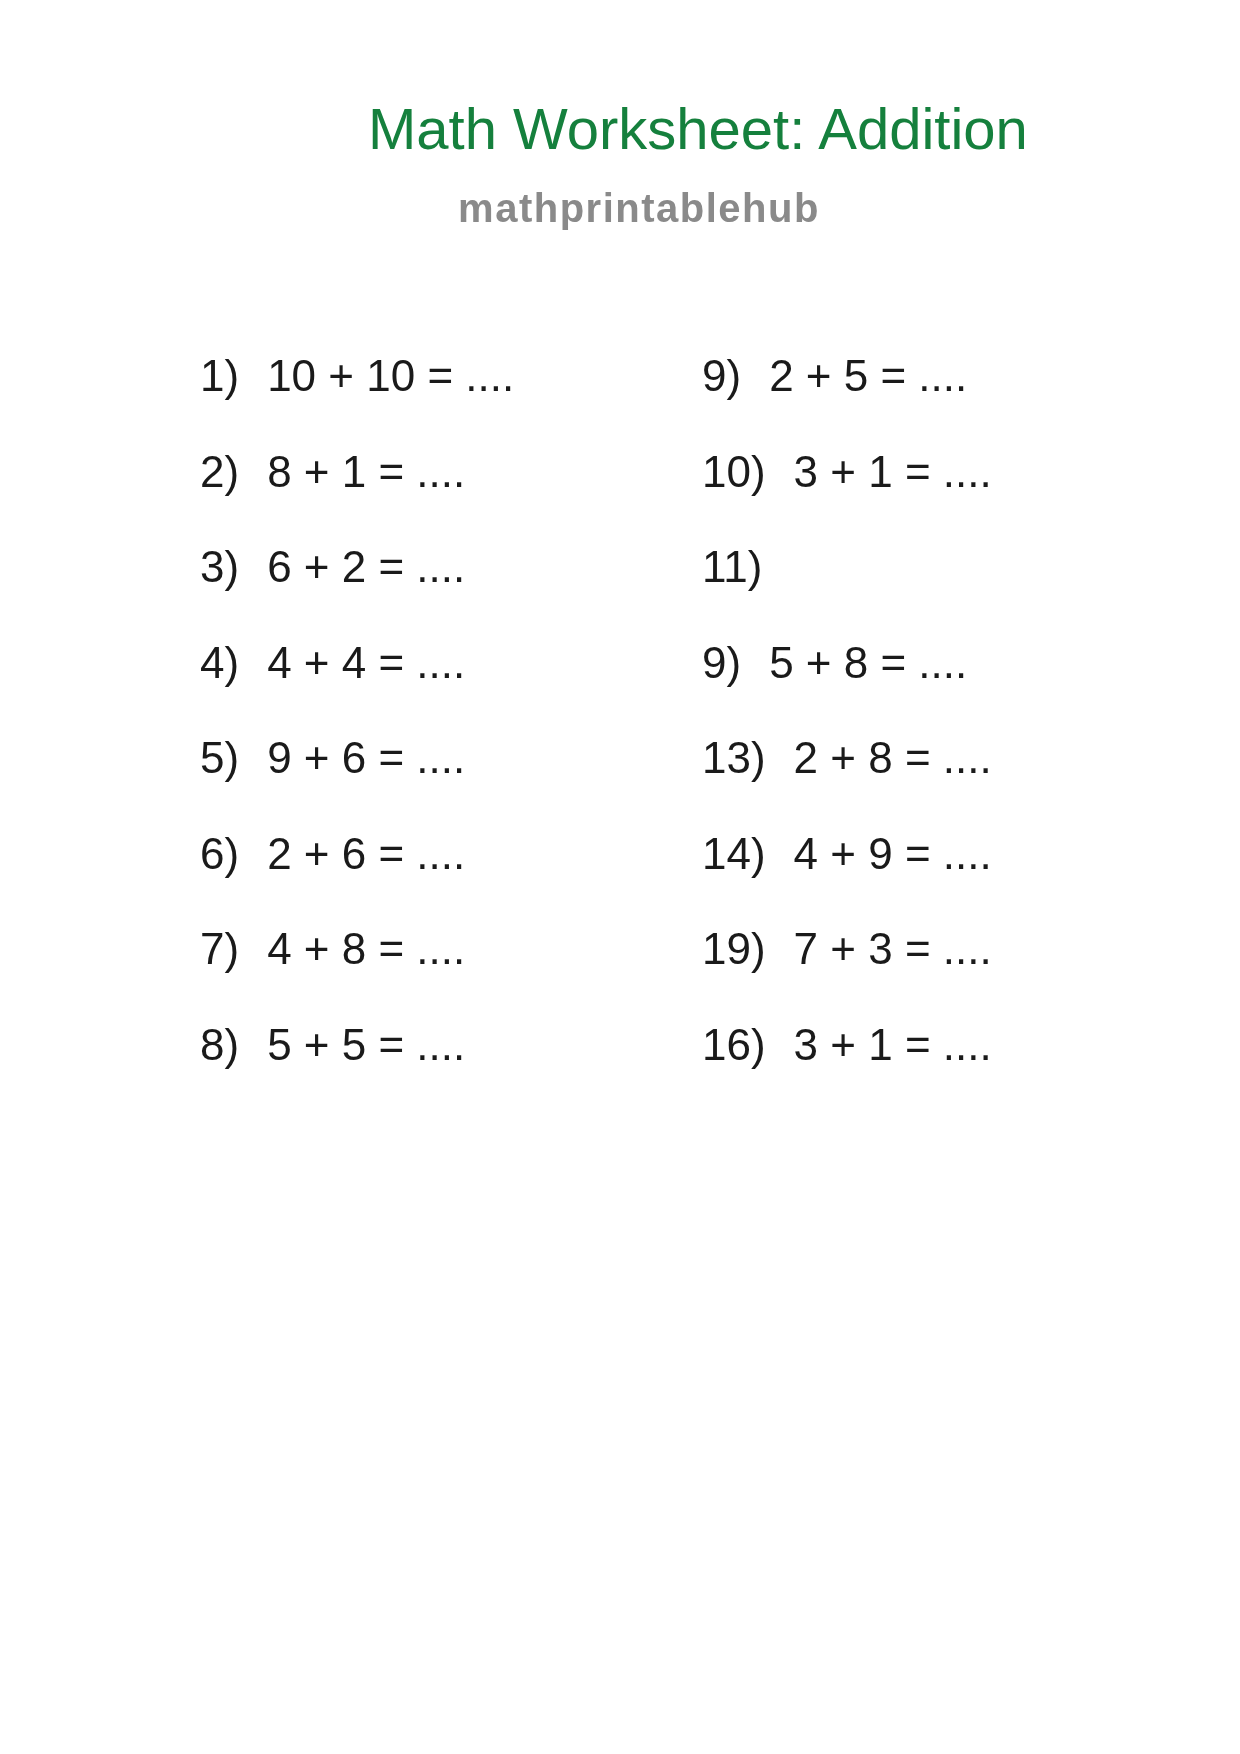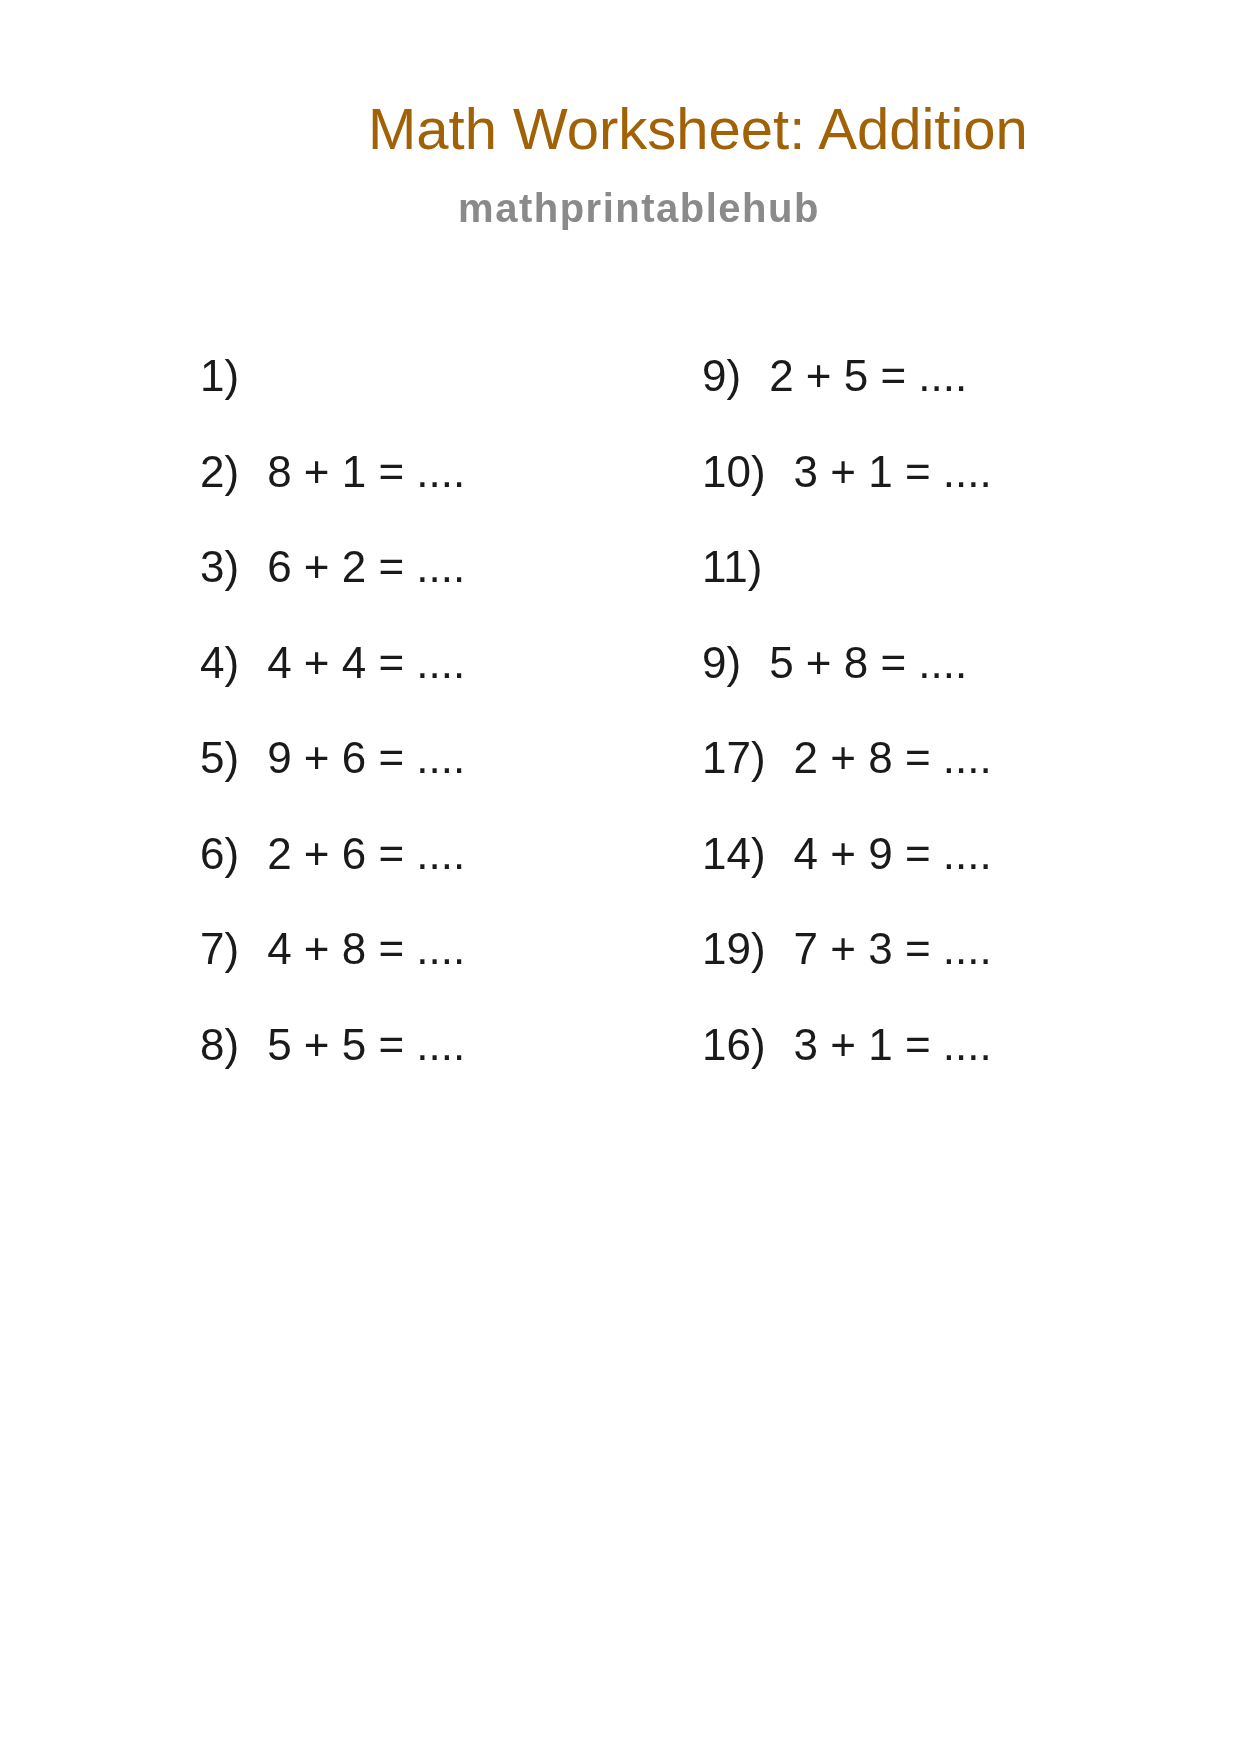--- a/index.html
+++ b/index.html
@@ -16,21 +16,21 @@
     font-family: "Liberation Sans", sans-serif;
     color: #1a1a1a;
   }
   .title {
     position: absolute;
     left: 368px;
     top: 100px;
     font-size: 58px;
     line-height: 1;
     font-weight: 400;
-    color: #a16207;
+    color: #15803d;
     white-space: nowrap;
   }
   .subtitle {
     position: absolute;
     left: 639px;
     top: 188px;
     transform: translateX(-50%);
     font-size: 40px;
     line-height: 1;
     letter-spacing: 1.5px;
@@ -62,20 +62,21 @@
 </head>
 <body>
 
 <div class="page">
 
   <div class="title">Math Worksheet: Addition</div>
   <div class="subtitle">mathprintablehub</div>
 
   <div class="problem col-left row-0">
     <span>1)</span>
+      <span>10 + 10 = ....</span>
   </div>
   <div class="problem col-left row-1">
     <span>2)</span>
       <span>8 + 1 = ....</span>
   </div>
   <div class="problem col-left row-2">
     <span>3)</span>
       <span>6 + 2 = ....</span>
   </div>
   <div class="problem col-left row-3">
@@ -108,21 +109,21 @@
       <span>3 + 1 = ....</span>
   </div>
   <div class="problem col-right row-2">
     <span>11)</span>
   </div>
   <div class="problem col-right row-3">
     <span>9)</span>
       <span>5 + 8 = ....</span>
   </div>
   <div class="problem col-right row-4">
-    <span>17)</span>
+    <span>13)</span>
       <span>2 + 8 = ....</span>
   </div>
   <div class="problem col-right row-5">
     <span>14)</span>
       <span>4 + 9 = ....</span>
   </div>
   <div class="problem col-right row-6">
     <span>19)</span>
       <span>7 + 3 = ....</span>
   </div>

